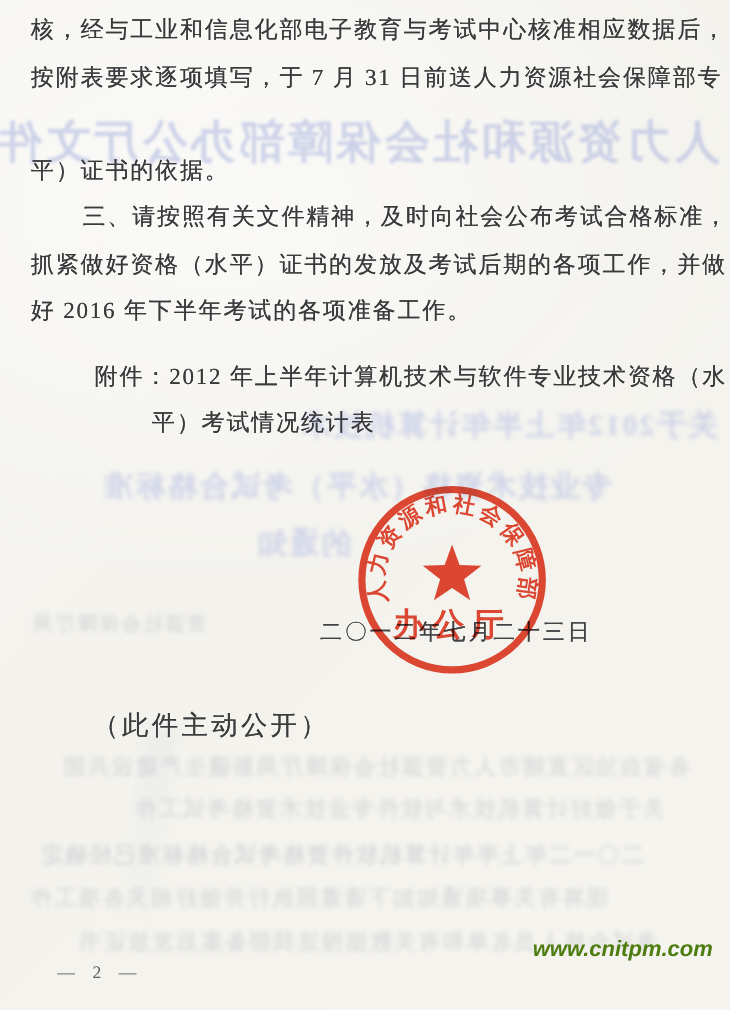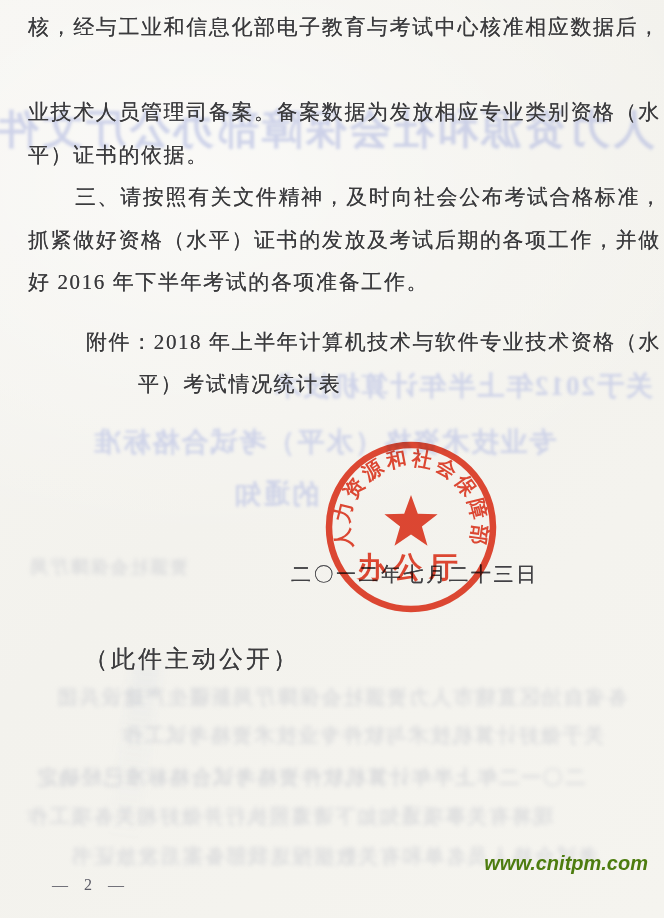--- a/index.html
+++ b/index.html
@@ -124,26 +124,26 @@
   <div class="bleed bleed-blue bb3">的通知</div>
   <div class="bleed bleed-gray bg0">资源社会保障厅局</div>
   <div class="bleed bleed-gray bg1">各省自治区直辖市人力资源社会保障厅局新疆生产建设兵团</div>
   <div class="bleed bleed-gray bg2">关于做好计算机技术与软件专业技术资格考试工作</div>
   <div class="bleed bleed-gray bg3">二〇一二年上半年计算机软件资格考试合格标准已经确定</div>
   <div class="bleed bleed-gray bg4">现将有关事项通知如下请遵照执行并做好相关各项工作</div>
   <div class="bleed bleed-gray bg5">考试合格人员名单和有关数据报送我部备案后发放证书</div>
   <div class="streak"></div>
 
   <div class="bline" style="top:14px">核，经与工业和信息化部电子教育与考试中心核准相应数据后，</div>
-  <div class="bline" style="top:99px">业技术人员管理司备案。备案数据为发放相应专业类别资格（水</div>
+  <div class="bline" style="top:57px">按附表要求逐项填写，于 7 月 31 日前送人力资源社会保障部专</div>
   <div class="bline" style="top:142px">平）证书的依据。</div>
   <div class="bline ind2" style="top:184px">三、请按照有关文件精神，及时向社会公布考试合格标准，</div>
   <div class="bline" style="top:227px">抓紧做好资格（水平）证书的发放及考试后期的各项工作，并做</div>
   <div class="bline" style="top:269px">好 2016 年下半年考试的各项准备工作。</div>
-  <div class="bline ind-att" style="top:329px">附件：2018 年上半年计算机技术与软件专业技术资格（水</div>
+  <div class="bline ind-att" style="top:329px">附件：2012 年上半年计算机技术与软件专业技术资格（水</div>
   <div class="bline ind-att2" style="top:371px">平）考试情况统计表</div>
 
   <div class="date-line">二〇一二年七月二十三日</div>
 
   <svg class="seal" viewBox="0 0 182 182">
     <circle cx="91" cy="91" r="82" fill="none" stroke="#e5402a" stroke-width="6.5"></circle>
     <polygon fill="#e5402a" points="91,59 97.8,77.7 117.6,78.3 101.9,90.6 107.5,109.7 91,98.5 74.5,109.7 80.1,90.6 64.4,78.3 84.2,77.7"></polygon>
     <path id="sealArc" d="M 34.8 117.2 A 62 62 0 1 1 147.2 117.2" fill="none"></path>
     <text font-size="20" font-weight="bold" fill="#e5402a" letter-spacing="3.5" font-family="Liberation Serif, DejaVu Serif, serif">
       <textPath href="#sealArc" startOffset="50%" text-anchor="middle">人力资源和社会保障部</textPath>

